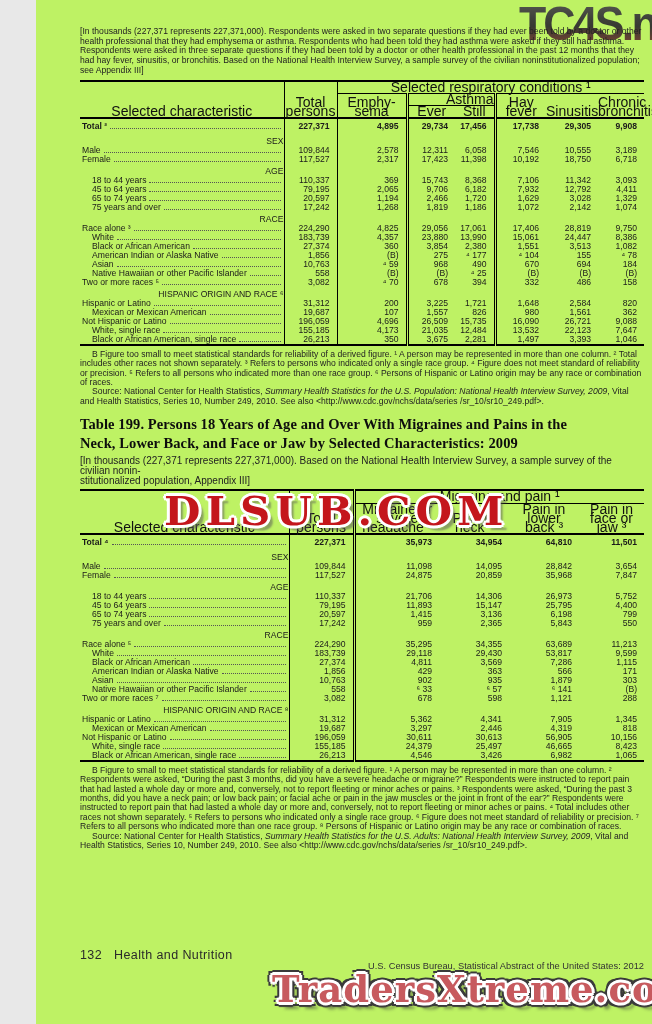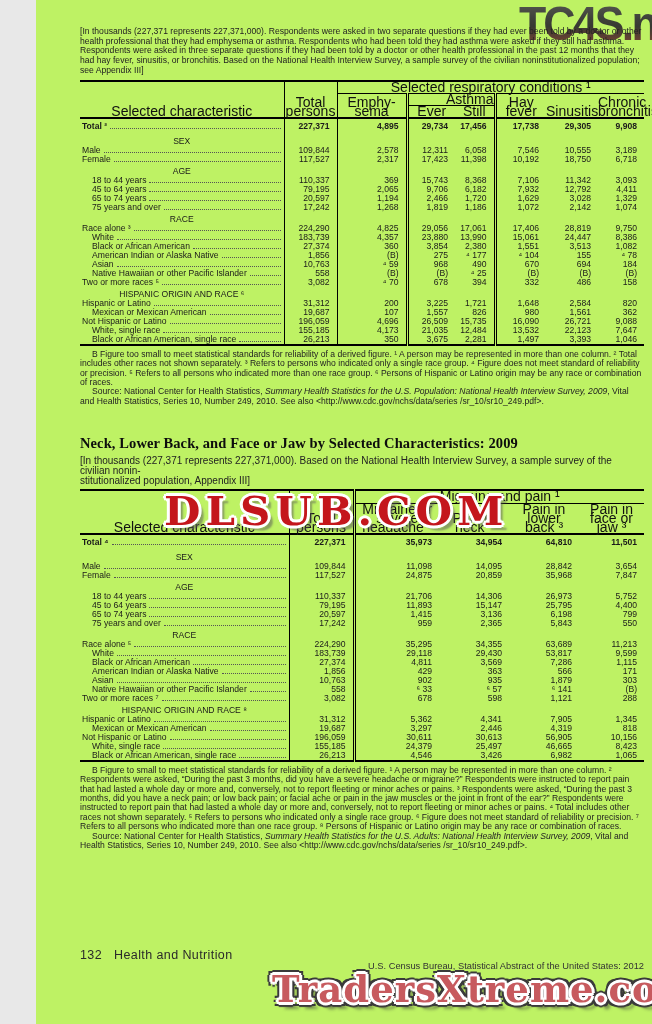--- a/index.html
+++ b/index.html
@@ -28,21 +28,21 @@
   th.rt{text-align:center;padding-right:7px;}
   th.ctr{text-align:center;}
   th.spanner{text-align:center;border-bottom:1px solid #000;padding:2px 0 2px 0;vertical-align:top;}
   th.bdr1{border-right:1px solid #000;}
   th.bdr2{border-right:3px double #000;}
   th.asthma{text-align:right;border-bottom:1px solid #000;border-right:3px double #000;vertical-align:top;padding:1px 0;}
 
   table.t tbody td{padding:0;line-height:8.9px;vertical-align:bottom;}
   td.num{text-align:right;padding-right:7px !important;white-space:nowrap;}
   tr.totalrow td{font-weight:bold;padding-top:3px !important;padding-bottom:3px !important;}
-  tr.sec td{padding-top:3px !important;line-height:9.4px;}
+  tr.sec td{padding-top:3px !important;line-height:9.4px;text-align:right;}
   td.seclbl{text-align:center;white-space:nowrap;}
   td.lblcell{padding-left:2px !important;}
   td.lblcell.ind{padding-left:12px !important;}
   .lblwrap{display:flex;align-items:baseline;}
   .lbltxt{white-space:nowrap;}
   .dots{flex:1;border-bottom:1px dotted #555;margin:0 3px 2px 3px;min-width:6px;}
 
   
   .t198 tbody td:nth-child(1){border-right:1px solid #000;}
   .t198 tbody td:nth-child(2){border-right:1px solid #000;}
@@ -471,21 +471,21 @@
               <td class="num">1,046</td>
             </tr>
           </tbody>
       </table>
 
       <p class="fn">B Figure too small to meet statistical standards for reliability of a derived figure. ¹ A person may be represented in more than one column. ² Total includes other races not shown separately. ³ Refers to persons who indicated only a single race group. ⁴ Figure does not meet standard of reliability or precision. ⁵ Refers to all persons who indicated more than one race group. ⁶ Persons of Hispanic or Latino origin may be any race or combination of races.</p>
       <p class="src"><span>Source: National Center for Health Statistics, </span><span class="it">Summary Health Statistics for the U.S. Population: National Health Interview Survey, 2009</span><span>, Vital and Health Statistics, Series 10, Number 249, 2010. See also &lt;http://www.cdc.gov/nchs/data/series /sr_10/sr10_249.pdf&gt;.</span></p>
     </section>
 
     <section class="gap199">
-      <h2 class="ttl"><br><span>Neck, Lower Back, and Face or Jaw by Selected Characteristics: 2009</span></h2>
+      <h2 class="ttl"><span>Table 199. Persons 18 Years of Age and Over With Migraines and Pains in the</span><br><span>Neck, Lower Back, and Face or Jaw by Selected Characteristics: 2009</span></h2>
       <p class="intro2">[In thousands (227,371 represents 227,371,000). Based on the National Health Interview Survey, a sample survey of the civilian nonin-
 stitutionalized population, Appendix III]</p>
 
       <table class="t t199">
         <colgroup>
           <col class="c0">
             <col class="c1">
             <col class="c2">
             <col class="c3">
             <col class="c4">

